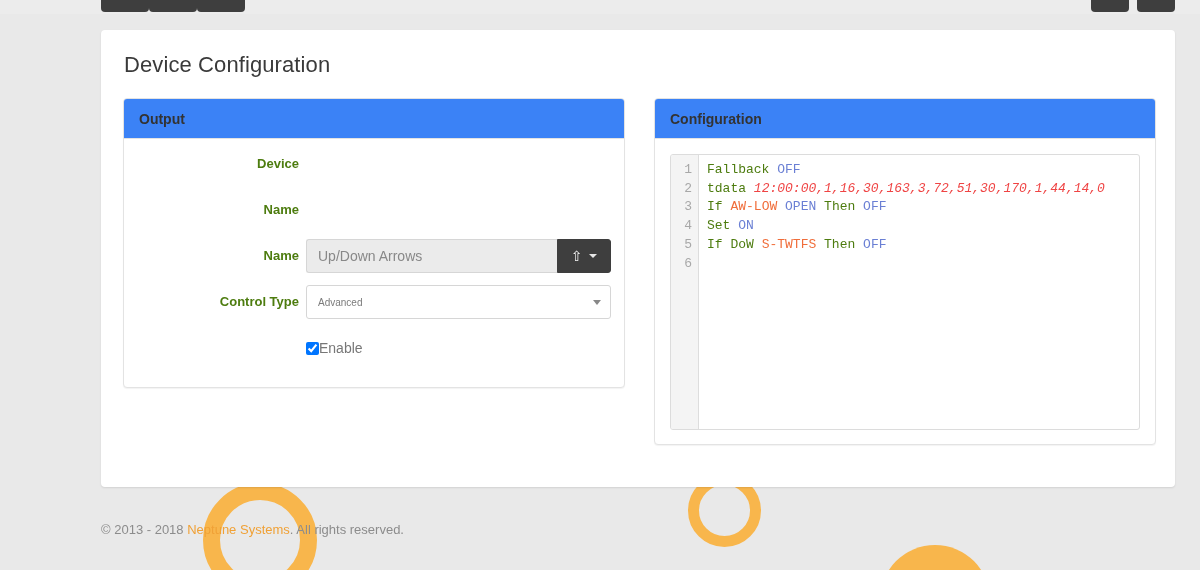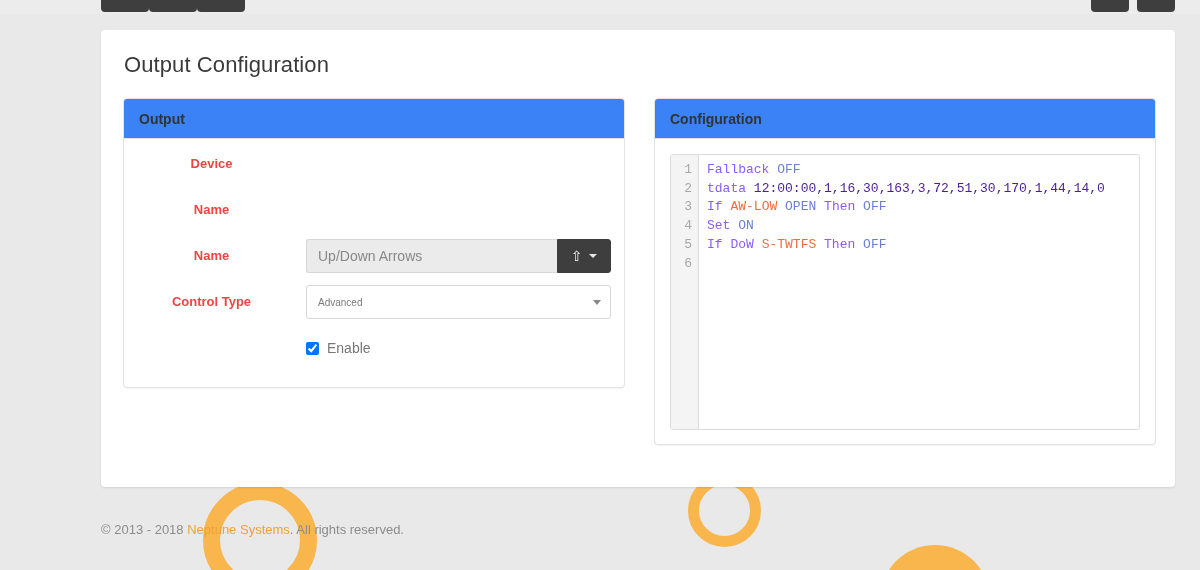--- a/index.html
+++ b/index.html
@@ -127,25 +127,25 @@
   #row-device       { top: 48px; }
   #row-name         { top: 94px; }
   #row-icon         { top: 140px; }
   #row-controltype  { top: 186px; }
   #row-log          { top: 232px; }
 
   .form-label {
     position: absolute;
     left: 0;
     width: 175px;
-    text-align: center;
+    text-align: right;
     line-height: 34px;
     font-weight: bold;
     font-size: 13px;
-    color: #ef4444;
+    color: #4d7c0f;
   }
   .form-field {
     position: absolute;
     left: 182px;
     width: 305px;
     height: 34px;
   }
 
   .static-value {
     line-height: 34px;
@@ -230,21 +230,20 @@
     border-right: 4px solid transparent;
     border-top: 5px solid #888;
     pointer-events: none;
   }
 
   
   .checkbox-line {
     display: flex;
     align-items: center;
     height: 34px;
-    gap: 8px;
   }
   .checkbox-line input[type=checkbox] {
     width: 13px; height: 13px;
     margin: 0;
   }
   .checkbox-label {
     font-size: 14px;
     color: #777;
   }
 
@@ -272,24 +271,24 @@
     color: #a8a8a8;
     user-select: none;
   }
   #code-gutter .lineno { padding-right: 6px; }
   #code-lines {
     flex: 1 1 auto;
     padding: 6px 0 0 8px;
     white-space: pre;
     overflow: hidden;
   }
-  .tok-kw  { color: #8b5cf6; }
+  .tok-kw  { color: #4d7c0f; }
   .tok-val { color: #6a7fd4; }
   .tok-id  { color: #f06d3a; }
-  .tok-num { color: #4c1d95; }
+  .tok-num { color: #ef4444; font-style: italic; }
   .tok-pln { color: #555; }
 
   
   #footer {
     position: absolute;
     left: 101px; top: 522px;
     z-index: 3;
     font-size: 13px;
     color: #8c8c8c;
   }
@@ -310,21 +309,21 @@
   <div class="navbtn" id="navbtn-2"></div>
   <div class="navbtn" id="navbtn-3"></div>
   <div class="navbtn" id="navbtn-4">
     
   </div>
   <div class="navbtn" id="navbtn-5"></div>
 </div>
 
 <div id="content-card">
 
-  <div id="page-title">Output Configuration</div>
+  <div id="page-title">Device Configuration</div>
 
   <div class="panel" id="panel-output">
     <div class="panel-heading">
       <span class="panel-title">Output</span>
     </div>
     <div class="panel-body">
 
       <div class="form-row" id="row-device">
         <div class="form-label">Device</div>
       </div>

